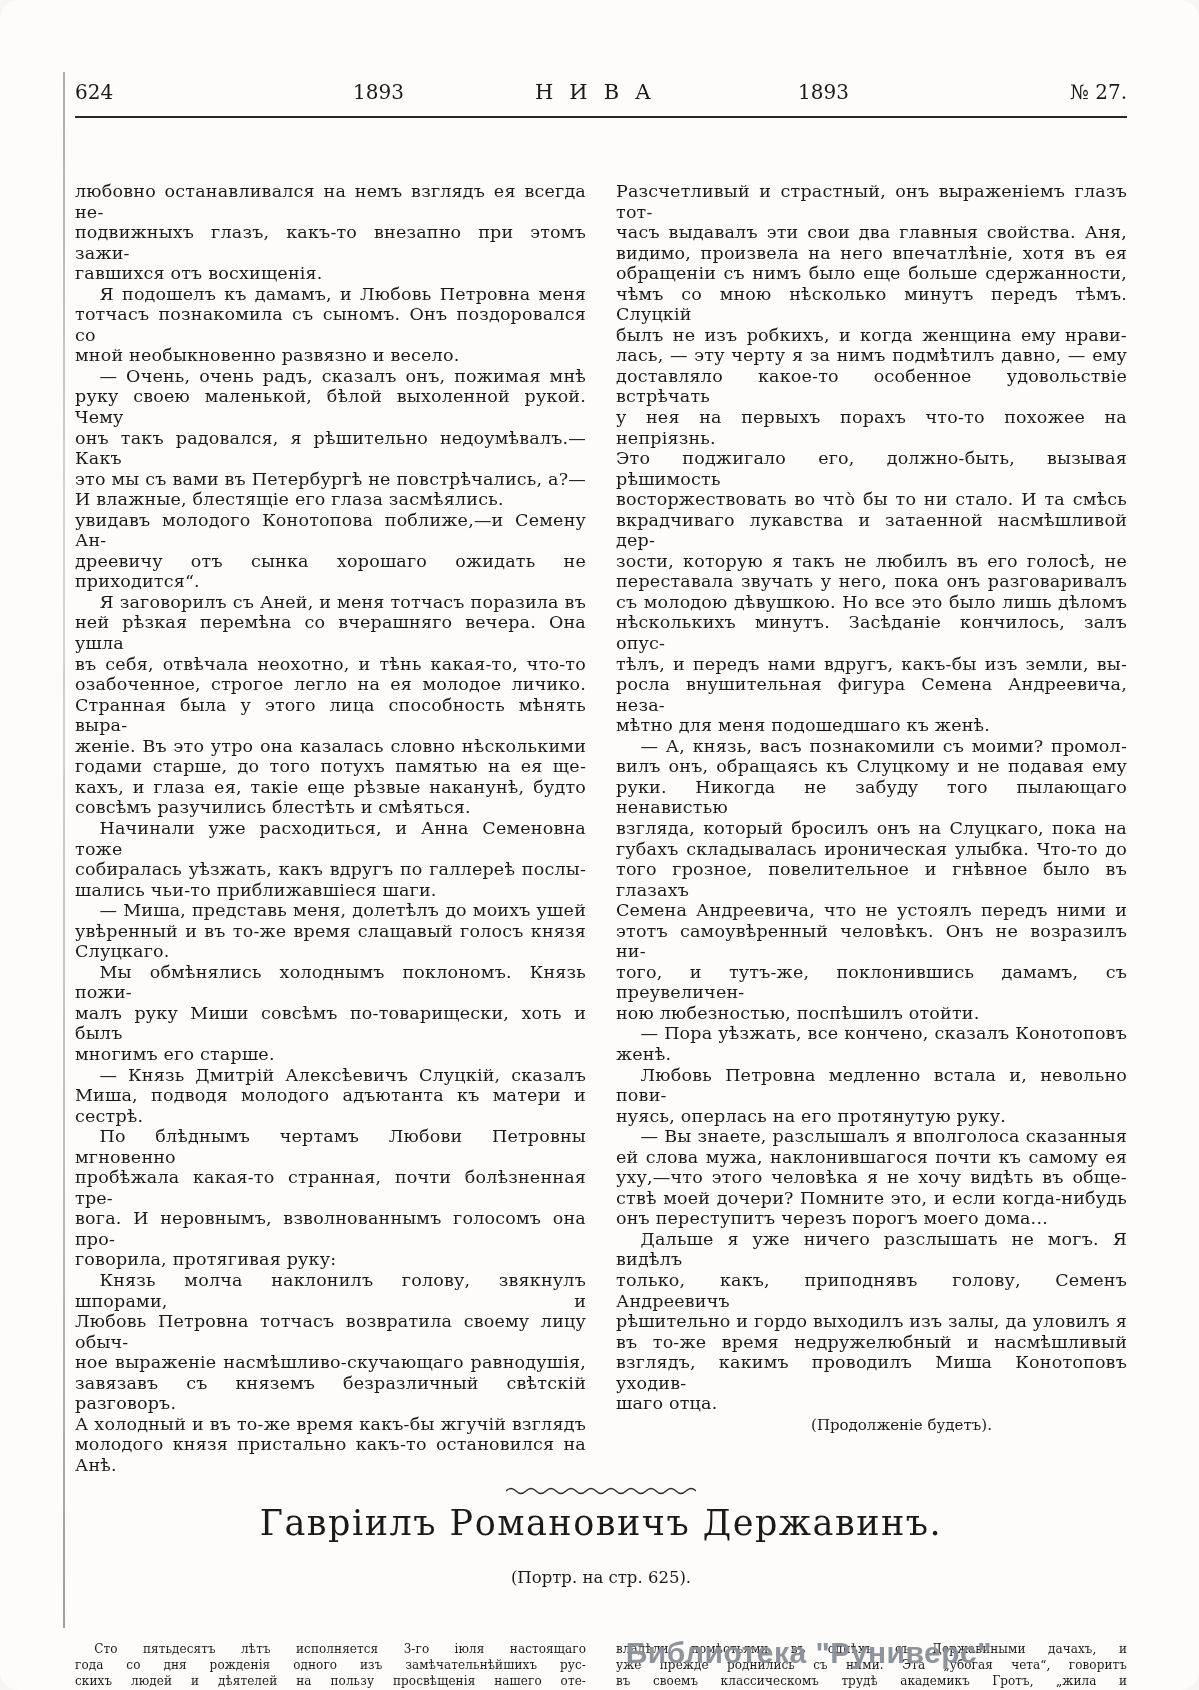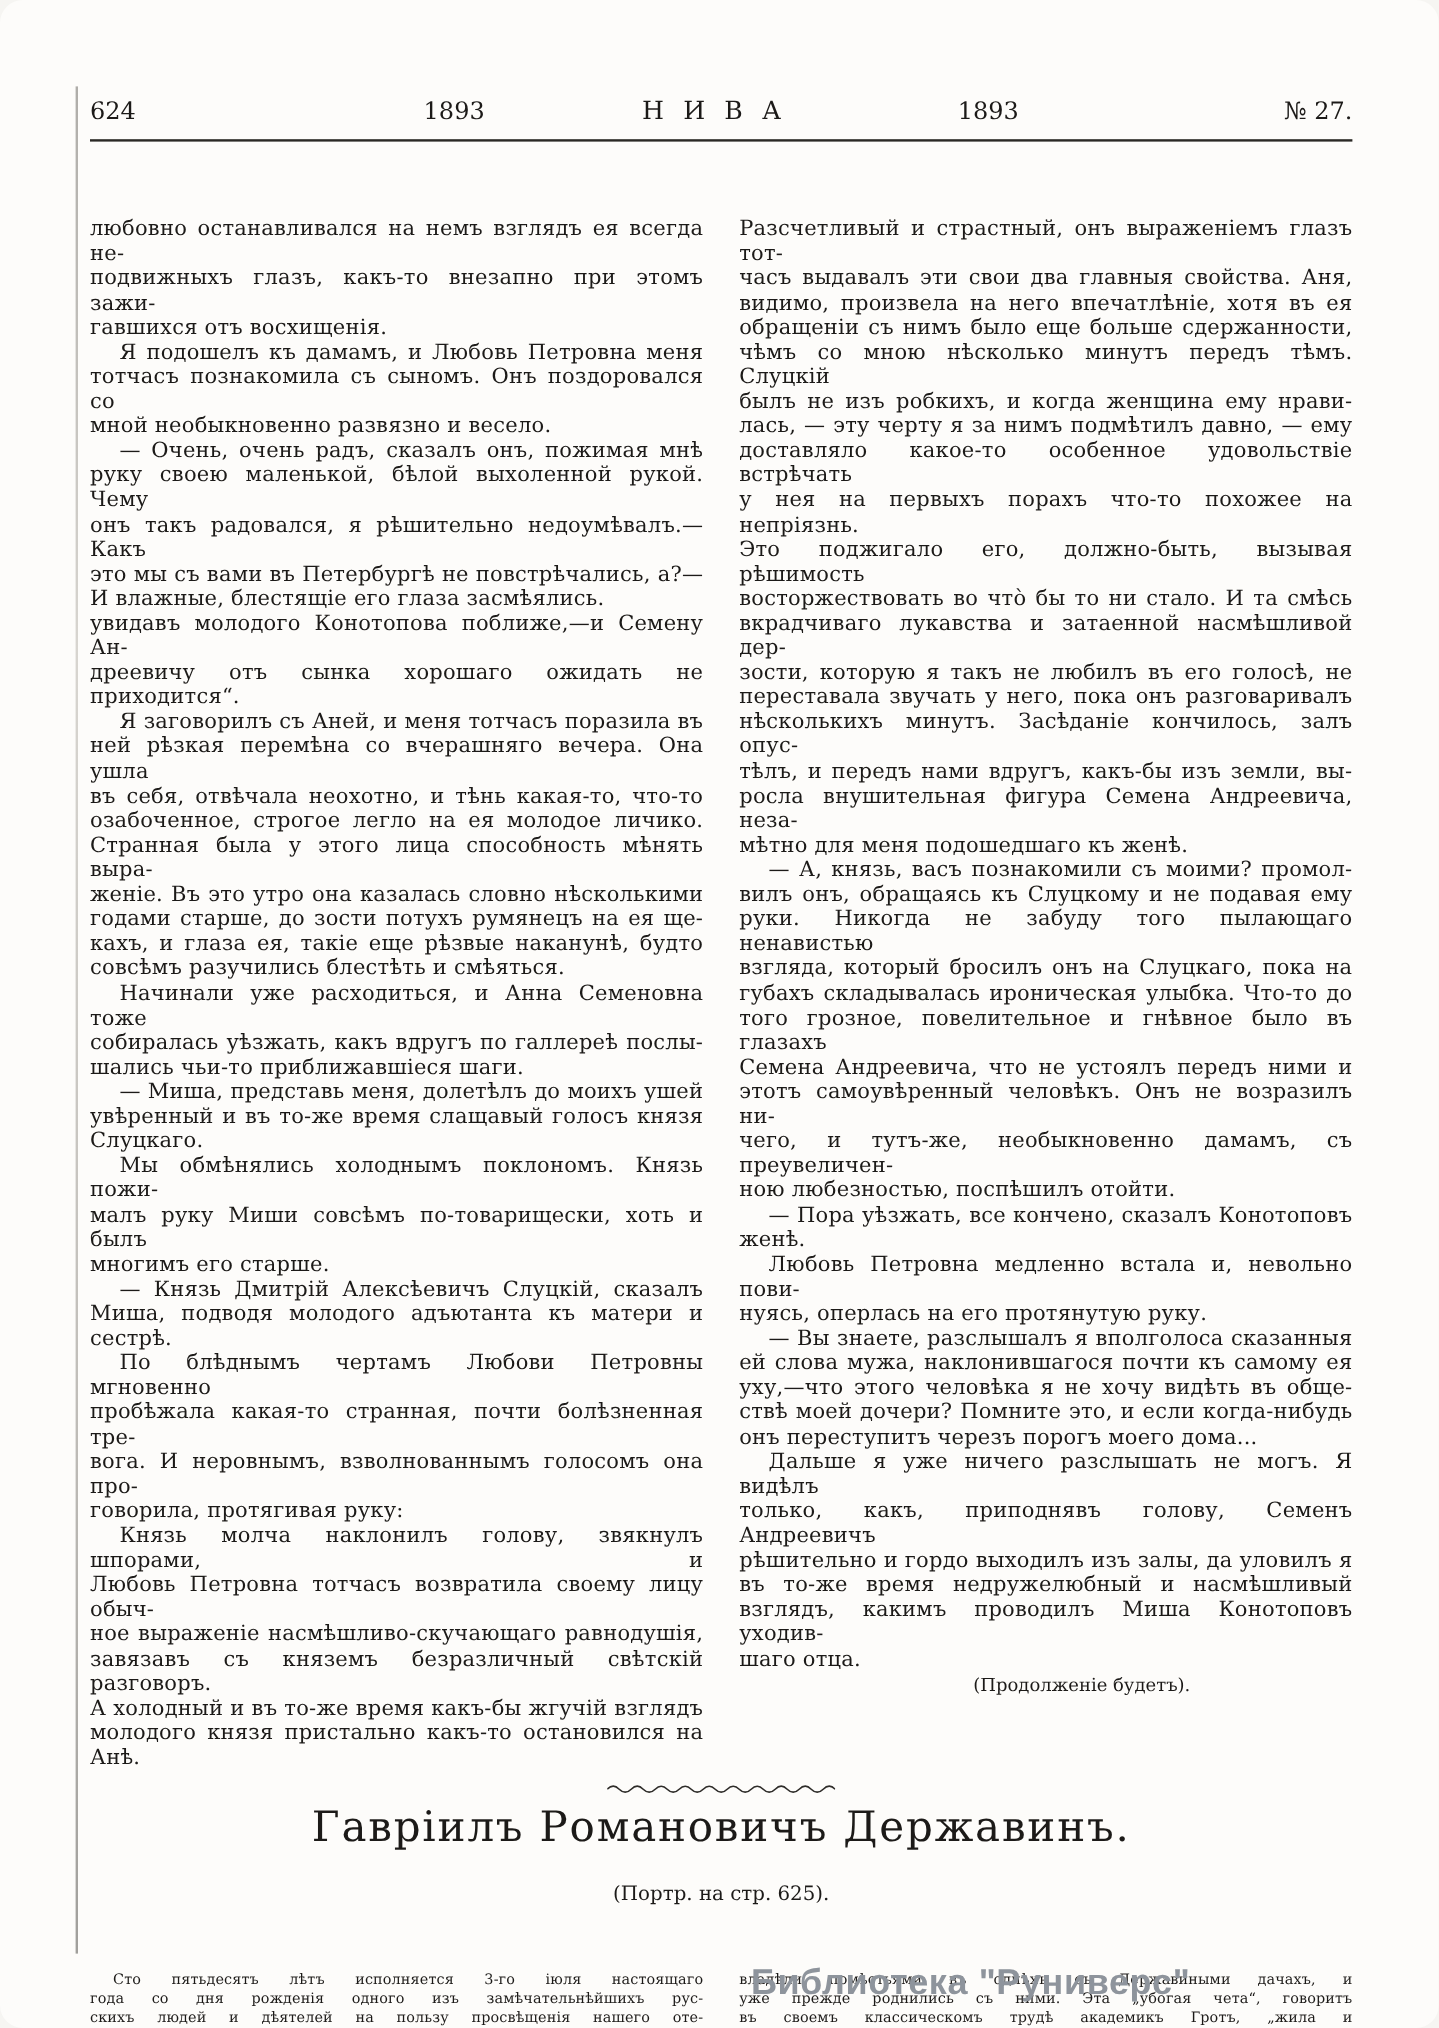--- a/index.html
+++ b/index.html
@@ -124,21 +124,21 @@
           <div class="tline">это мы съ вами въ Петербургѣ не повстрѣчались, а?—</div>
           <div class="tline plast">И влажные, блестящіе его глаза засмѣялись.</div>
           <div class="tline">увидавъ молодого Конотопова поближе,—и Семену Ан-</div>
           <div class="tline plast">дреевичу отъ сынка хорошаго ожидать не приходится“.</div>
           <div class="tline indent">Я заговорилъ съ Аней, и меня тотчасъ поразила въ</div>
           <div class="tline">ней рѣзкая перемѣна со вчерашняго вечера. Она ушла</div>
           <div class="tline">въ себя, отвѣчала неохотно, и тѣнь какая-то, что-то</div>
           <div class="tline">озабоченное, строгое легло на ея молодое личико.</div>
           <div class="tline">Странная была у этого лица способность мѣнять выра-</div>
           <div class="tline">женіе. Въ это утро она казалась словно нѣсколькими</div>
-          <div class="tline">годами старше, до зости потухъ румянецъ на ея ще-</div>
+          <div class="tline">годами старше, до того потухъ памятью на ея ще-</div>
           <div class="tline">кахъ, и глаза ея, такіе еще рѣзвые наканунѣ, будто</div>
           <div class="tline plast">совсѣмъ разучились блестѣть и смѣяться.</div>
           <div class="tline indent">Начинали уже расходиться, и Анна Семеновна тоже</div>
           <div class="tline">собиралась уѣзжать, какъ вдругъ по галлереѣ послы-</div>
           <div class="tline plast">шались чьи-то приближавшіеся шаги.</div>
           <div class="tline indent">— Миша, представь меня, долетѣлъ до моихъ ушей</div>
           <div class="tline">увѣренный и въ то-же время слащавый голосъ князя</div>
           <div class="tline plast">Слуцкаго.</div>
           <div class="tline indent">Мы обмѣнялись холоднымъ поклономъ. Князь пожи-</div>
           <div class="tline">малъ руку Миши совсѣмъ по-товарищески, хоть и былъ</div>
@@ -165,33 +165,34 @@
             <div class="tline">чѣмъ со мною нѣсколько минутъ передъ тѣмъ. Слуцкій</div>
             <div class="tline">былъ не изъ робкихъ, и когда женщина ему нрави-</div>
             <div class="tline">лась, — эту черту я за нимъ подмѣтилъ давно, — ему</div>
             <div class="tline">доставляло какое-то особенное удовольствіе встрѣчать</div>
             <div class="tline">у нея на первыхъ порахъ что-то похожее на непріязнь.</div>
             <div class="tline">Это поджигало его, должно-быть, вызывая рѣшимость</div>
             <div class="tline">восторжествовать во что̀ бы то ни стало. И та смѣсь</div>
             <div class="tline">вкрадчиваго лукавства и затаенной насмѣшливой дер-</div>
             <div class="tline">зости, которую я такъ не любилъ въ его голосѣ, не</div>
             <div class="tline">переставала звучать у него, пока онъ разговаривалъ</div>
+            <div class="tline">съ молодою дѣвушкою. Но все это было лишь дѣломъ</div>
             <div class="tline">нѣсколькихъ минутъ. Засѣданіе кончилось, залъ опус-</div>
             <div class="tline">тѣлъ, и передъ нами вдругъ, какъ-бы изъ земли, вы-</div>
             <div class="tline">росла внушительная фигура Семена Андреевича, неза-</div>
             <div class="tline plast">мѣтно для меня подошедшаго къ женѣ.</div>
             <div class="tline indent">— А, князь, васъ познакомили съ моими? промол-</div>
             <div class="tline">вилъ онъ, обращаясь къ Слуцкому и не подавая ему</div>
             <div class="tline">руки. Никогда не забуду того пылающаго ненавистью</div>
             <div class="tline">взгляда, который бросилъ онъ на Слуцкаго, пока на</div>
             <div class="tline">губахъ складывалась ироническая улыбка. Что-то до</div>
             <div class="tline">того грозное, повелительное и гнѣвное было въ глазахъ</div>
             <div class="tline">Семена Андреевича, что не устоялъ передъ ними и</div>
             <div class="tline">этотъ самоувѣренный человѣкъ. Онъ не возразилъ ни-</div>
-            <div class="tline">чего, и тутъ-же, необыкновенно дамамъ, съ преувеличен-</div>
+            <div class="tline">того, и тутъ-же, поклонившись дамамъ, съ преувеличен-</div>
             <div class="tline plast">ною любезностью, поспѣшилъ отойти.</div>
             <div class="tline indent">— Пора уѣзжать, все кончено, сказалъ Конотоповъ</div>
             <div class="tline plast">женѣ.</div>
             <div class="tline indent">Любовь Петровна медленно встала и, невольно пови-</div>
             <div class="tline plast">нуясь, оперлась на его протянутую руку.</div>
             <div class="tline indent">— Вы знаете, разслышалъ я вполголоса сказанныя</div>
             <div class="tline">ей слова мужа, наклонившагося почти къ самому ея</div>
             <div class="tline">уху,—что этого человѣка я не хочу видѣть въ обще-</div>
             <div class="tline">ствѣ моей дочери? Помните это, и если когда-нибудь</div>
             <div class="tline plast">онъ переступитъ черезъ порогъ моего дома...</div>

